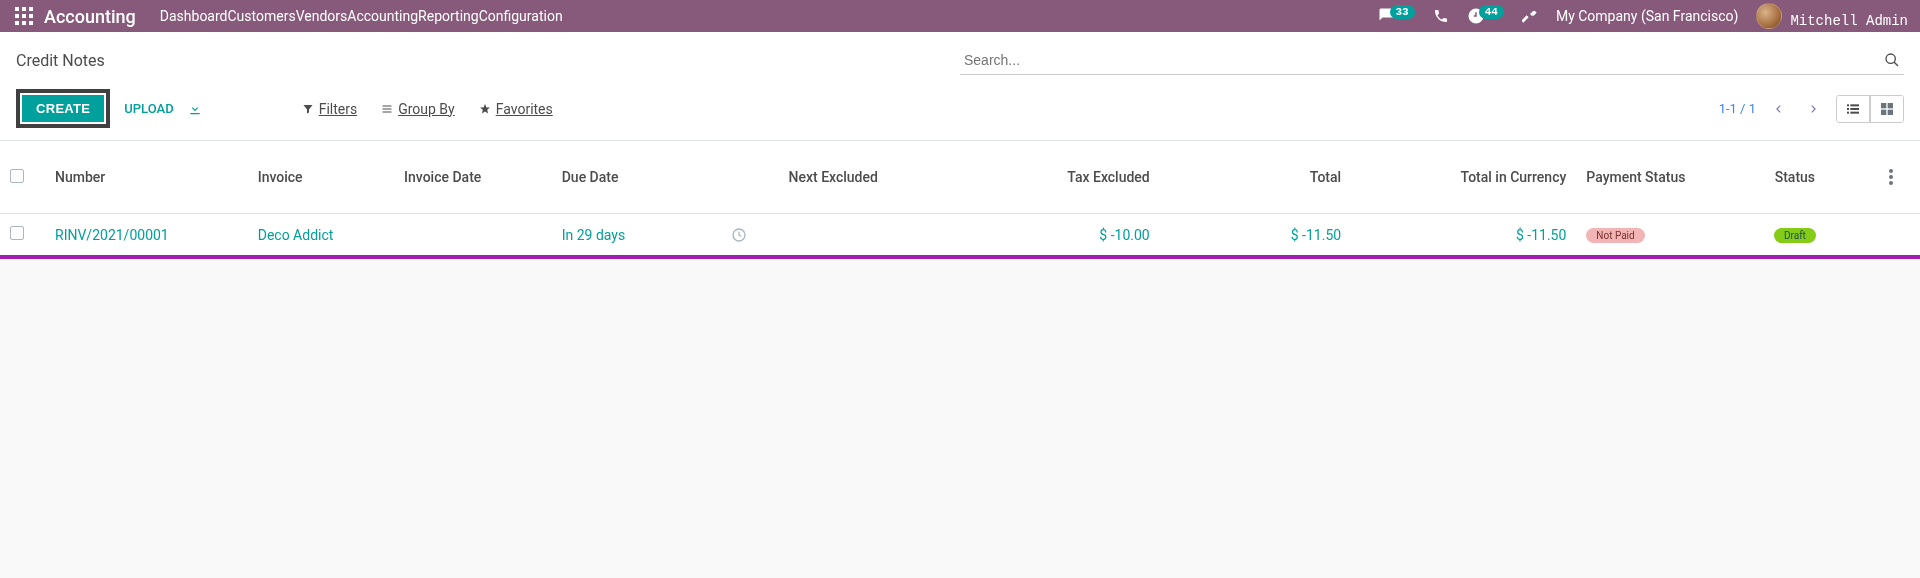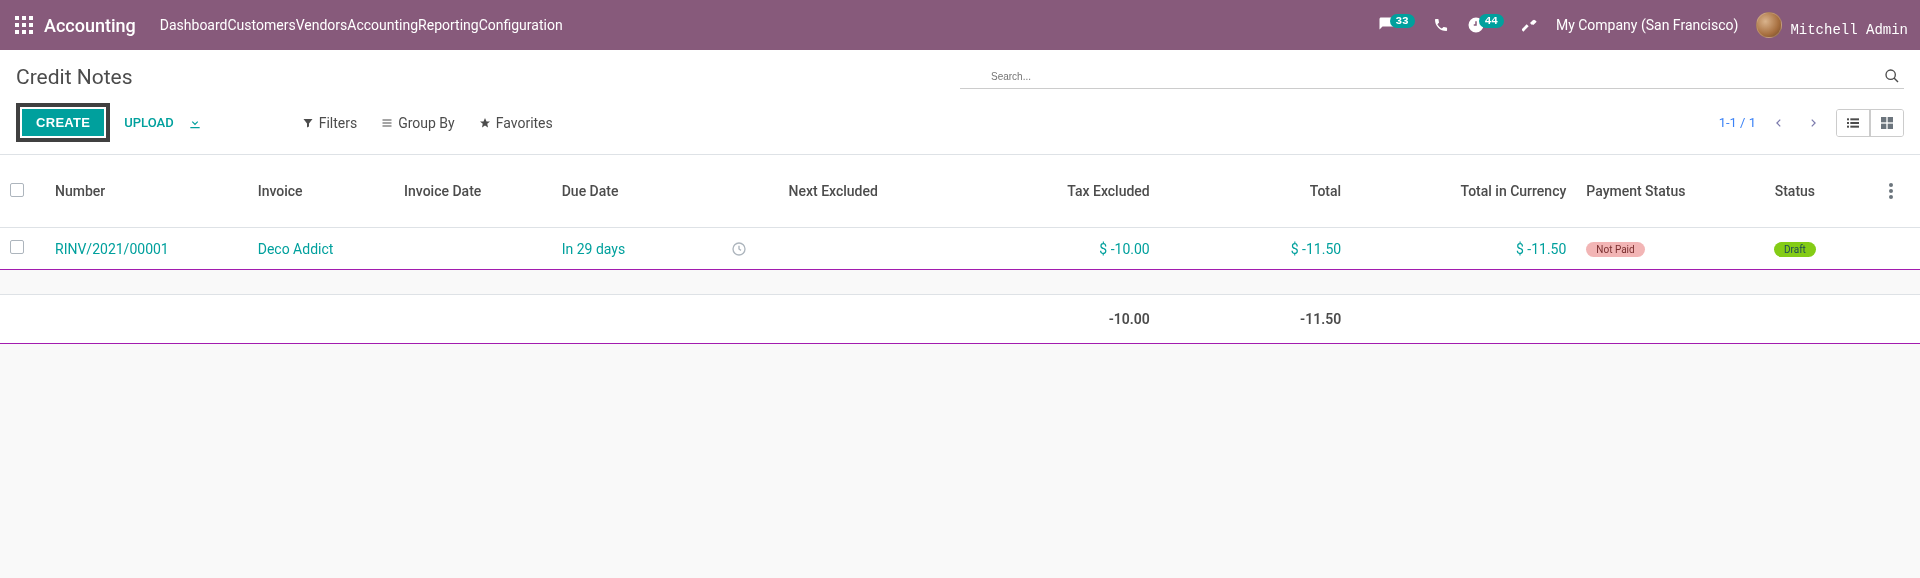--- a/index.html
+++ b/index.html
@@ -2,21 +2,21 @@
 <html><head>
 <meta charset="utf-8">
 <style>
   * { box-sizing: border-box; margin: 0; padding: 0; }
   body { font-family: -apple-system, BlinkMacSystemFont, "Segoe UI", Roboto, "Helvetica Neue", Arial, sans-serif; font-size: 14px; color: #4c4c4c; background: #f9f9f9; }
 
   
   .topnav {
     background: #875a7b;
     color: #fff;
-    height: 50px;
+    height: 32px;
     display: flex;
     align-items: center;
     padding: 0 12px;
   }
   .apps-icon { width: 24px; height: 24px; margin-right: 8px; display:flex; align-items:center; justify-content:center; cursor:pointer; }
   .brand { font-size: 18px; font-weight: 500; margin-right: 24px; }
   .nav-menu { display: flex; }
   .nav-item { color: #fff; cursor: pointer; font-size: 14px; }
   .topnav-right { margin-left: auto; display: flex; align-items: center; gap: 18px; }
   .systray-item { position: relative; display:flex; align-items:flex-end; cursor:pointer;font-family:Liberation Mono, monospace; }
@@ -35,57 +35,57 @@
   .avatar {
     width: 26px; height: 26px; border-radius: 50%;
     background: radial-gradient(circle at 35% 35%, #d9b38c 0%, #a76f3f 60%, #6b4423 100%);
     border: 1px solid #fff3;
   }
   .user-name { color:#fff; font-size:14px; }
 
   
   .control-panel { background:#fff; border-bottom:1px solid #dee2e6; }
   .cp-top { display:flex; align-items:center; padding: 14px 16px 0 16px; }
-  .breadcrumb-title { font-size: 21px; color:#4c4c4c; }
+  .breadcrumb-title { font-size: 16px; color:#4c4c4c; }
   .search-wrap { margin-left:auto; width: 50%; position:relative; border-bottom:1px solid #ccc; display:flex; align-items:center; }
-  .search-input { flex:1; border:none; outline:none; font-size:10px; padding:6px 4px; color:#6c757d; background:transparent;margin-left:27px; }
+  .search-input { flex:1; border:none; outline:none; font-size:14px; padding:6px 4px; color:#6c757d; background:transparent; }
   .search-icon-btn { color:#4c4c4c; cursor:pointer; padding:4px; }
 
   .cp-bottom { display:flex; align-items:center; padding: 14px 16px 12px 16px; }
   .cp-buttons { display:flex; align-items:center; gap: 14px; }
   .highlight-box { border: 4px solid #404040; padding: 2px; display:inline-flex; }
   .btn-create {
     background:#00a09d; color:#fff; border:none; padding:6px 14px;
     font-size:13px; font-weight:600; letter-spacing:0.3px; cursor:pointer;
   }
   .btn-upload { color:#00a09d; cursor:pointer; font-size:13px; font-weight:500; }
   .btn-import-icon { color:#00a09d; cursor:pointer; }
 
   .cp-search-opts { margin-left:auto; display:flex; align-items:center; gap:24px; padding-right:8px; }
-  .opt { display:flex; align-items:center; gap:5px; color:#4c4c4c; cursor:pointer; font-size:14px; }
+  .opt { display:flex; align-items:center; gap:5px; color:#4c4c4c; cursor:pointer; font-size:14px;text-decoration:underline; }
   .cp-right { margin-left:auto; display:flex; align-items:center; gap:12px; }
   .pager-text { color:#3b82f6; font-size:13px; }
   .pager-btn { color:#7c7bad; cursor:pointer; padding:4px 6px; }
   .view-switch { display:flex; border:1px solid #ccc; border-radius:3px; overflow:hidden; }
   .view-btn { padding:5px 8px; cursor:pointer; color:#6c757d; background:#fff; display:flex; align-items:center; }
   .view-btn.active { background:#fff; color:#4c4c4c; border-right:1px solid #ccc; }
   .view-switch .view-btn + .view-btn { border-left:1px solid #ccc; }
 
   
   .list-wrap { background:#fff; }
   table.listview { width:100%; border-collapse:collapse; }
   .listview th {
     text-align:left; font-weight:500; color:#4c4c4c;
     padding:12px 10px; border-bottom:1px solid #dee2e6; font-size:14px;
     white-space:nowrap;
   }
   .listview th.num, .listview td.num { text-align:right; }
   .listview th.center, .listview td.center { text-align:center; }
   .listview td {
-    padding:12px 10px; border-bottom:1px solid #a21caf; font-size:14px; vertical-align:middle;
+    padding:12px 10px; border-bottom:4px solid #a21caf; font-size:14px; vertical-align:middle;
   }
   .listview tbody tr { background:#fff; }
   .link { color:#00a09d; cursor:pointer; }
   .checkbox { width:14px; height:14px; border:1px solid #adb5bd; border-radius:2px; display:inline-block; cursor:pointer; }
   .activity-clock { color:#adb5bd; }
 
   .pill { display:inline-block; padding:2px 10px; border-radius:12px; font-size:10px; }
   .pill-red { background:#f2b5b5; color:#7a2e2e; }
   .pill-blue { background:#84cc16; color:#1f4b52; }
 
@@ -311,29 +311,15 @@
         <td class="num"><span class="link">$ -10.00</span></td>
         <td class="num"><span class="link">$ -11.50</span></td>
         <td class="num"><span class="link">$ -11.50</span></td>
         <td><span class="pill pill-red">Not Paid</span></td>
         <td class="center"><span class="pill pill-blue">Draft</span></td>
         <td></td>
       </tr>
       <tr class="gap">
           <td colspan="12"></td>
         </tr>
-      <tr class="footer">
-        <td></td>
-          <td></td>
-          <td></td>
-          <td></td>
-          <td></td>
-          <td></td>
-        <td class="num">-10.00</td>
-        <td class="num">-11.50</td>
-        <td></td>
-          <td></td>
-          <td></td>
-          <td></td>
-      </tr>
     </tbody>
   </table>
 </div>
 
 </body></html>

